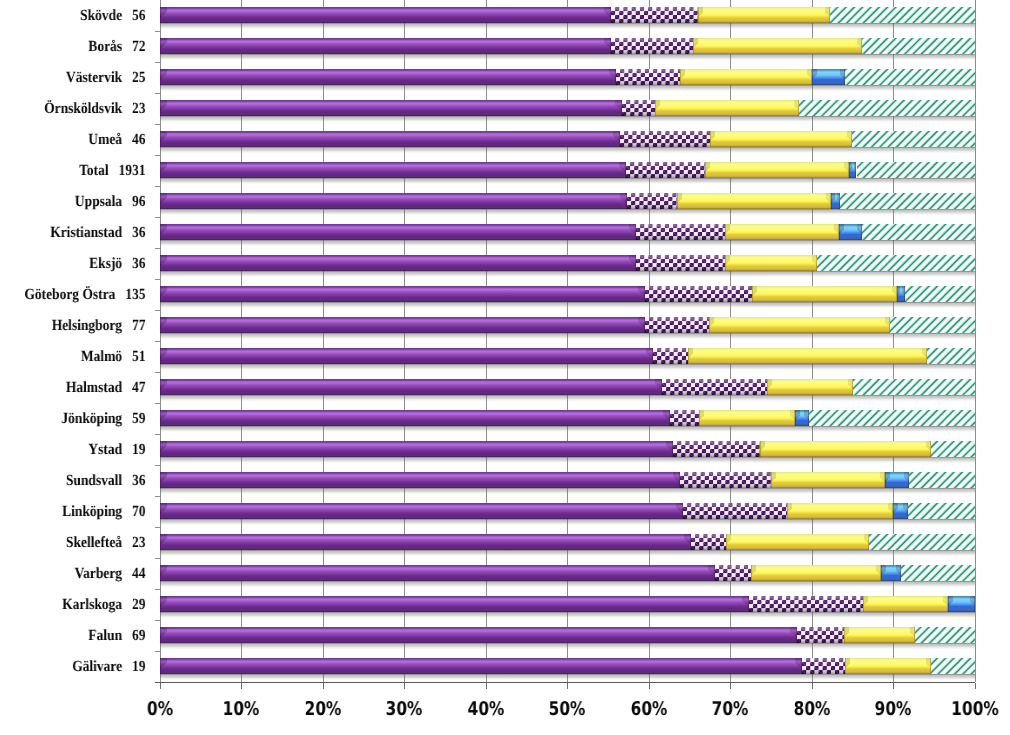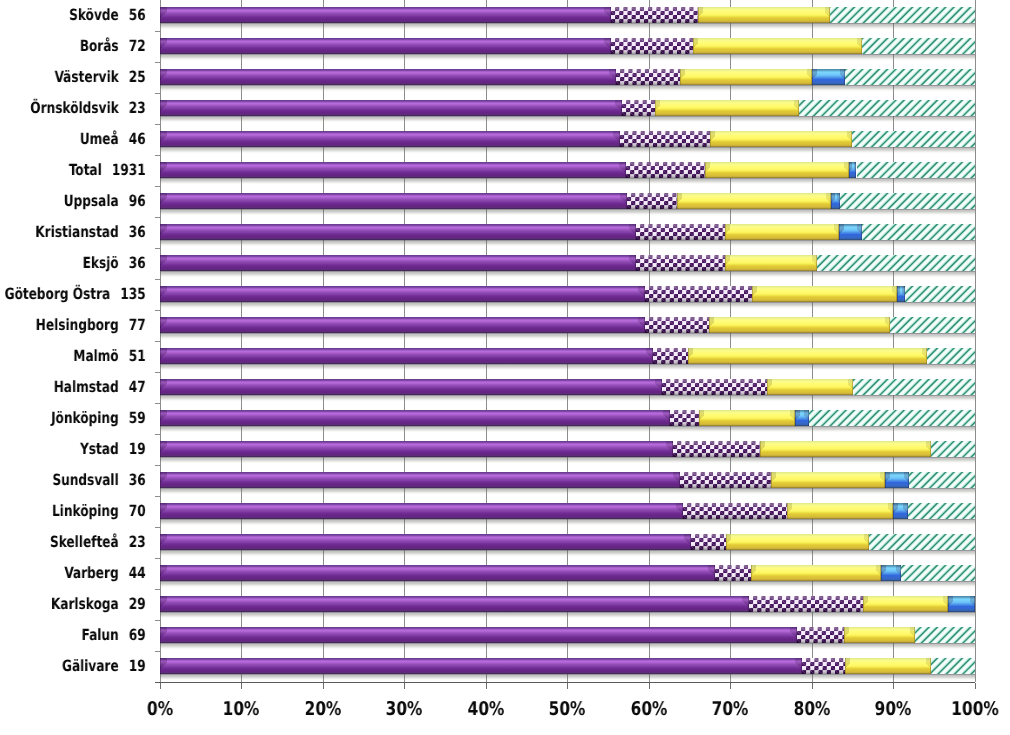--- a/index.html
+++ b/index.html
@@ -7,21 +7,21 @@
        font-family:"DejaVu Sans",sans-serif;
        -webkit-font-smoothing:antialiased;text-rendering:geometricPrecision;}
   #chart{position:relative;width:1010px;height:735px;background:#fff;}
 
   
   .plot{position:absolute;left:159.6px;top:0px;width:815.1px;height:682px;}
   .gridline{position:absolute;top:0;width:1px;height:682px;background:#8c8c8c;}
   .axisline{position:absolute;left:154.8px;top:682px;width:820px;height:1px;background:#595959;}
 
   
-  .ylabels{position:absolute;left:0;top:0;width:145.6px;height:682px;}
+  .ylabels{position:absolute;left:0;top:0;width:145.6px;height:682px;font-family:Liberation Serif, serif;}
   .ylab{position:absolute;left:-260px;width:405.6px;height:31px;display:flex;
         align-items:center;justify-content:flex-end;
         font-size:15.5px;font-weight:bold;font-stretch:condensed;color:#0a0a0a;
         line-height:1;white-space:nowrap;
         transform:scaleX(0.870) translateZ(0);transform-origin:100% 50%;
         will-change:transform;backface-visibility:hidden;}
   .ylab .ct{display:inline-block;text-align:right;margin-left:11.5px;}
   .ytick{position:absolute;left:154.8px;width:5px;height:1px;background:#8c8c8c;}
 
   

